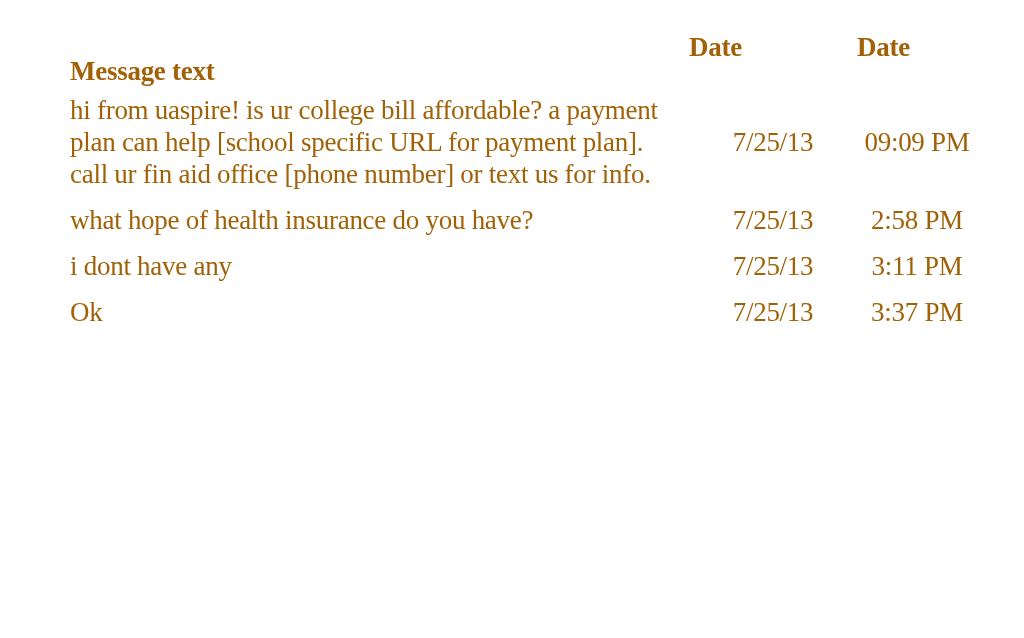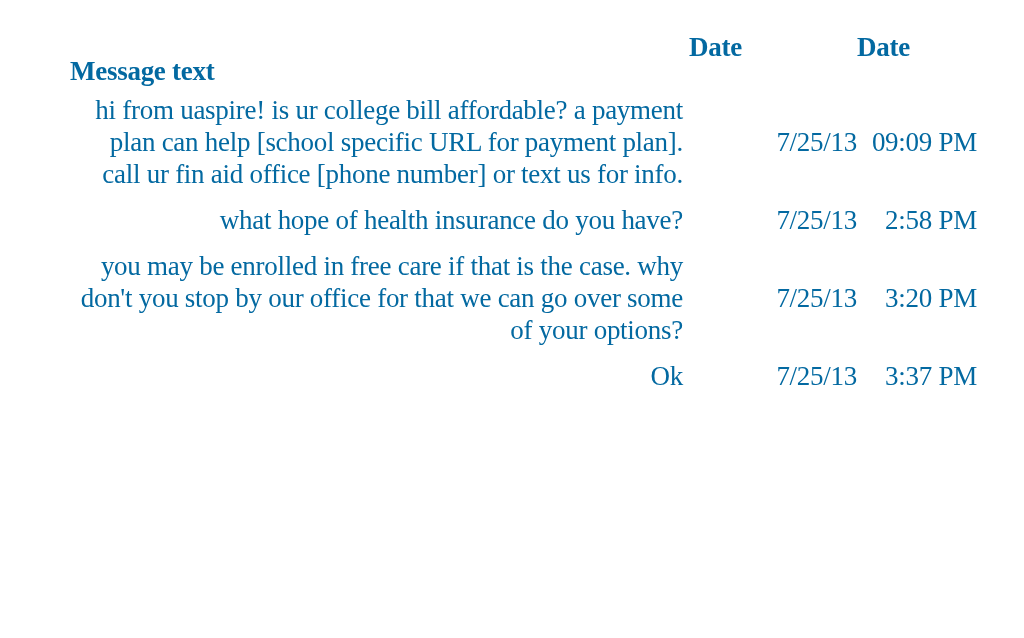--- a/index.html
+++ b/index.html
@@ -11,21 +11,21 @@
     position: relative;
     width: 1024px;
     height: 638px;
     background: #ffffff;
     overflow: hidden;
     padding: 31px 0 0 70px;
   }
   table.msg-table {
     border-collapse: collapse;
     table-layout: fixed;
-    color: #0369a1;
+    color: #a16207;
   }
   col.c-message { width: 619px; }
   col.c-date    { width: 168px; }
   col.c-time    { width: 120px; }
 
   th, td {
     font-size: 27px;
     line-height: 32px;
     font-weight: normal;
     letter-spacing: -0.01em;
@@ -41,25 +41,25 @@
   }
   th.h-date, th.h-time {
     text-align: left;
     vertical-align: top;
   }
   tbody td {
     padding: 7px 0;
     vertical-align: middle;
   }
   td.cell-message {
-    text-align: right;
+    text-align: left;
     padding-right: 6px;
   }
   td.cell-date, td.cell-time {
-    text-align: right;
+    text-align: center;
     white-space: nowrap;
     font-family: Liberation Serif, serif;
   }
 </style>
 </head>
 <body>
 
 <div class="page">
   <table class="msg-table">
     <colgroup>
@@ -79,23 +79,23 @@
         <td class="cell-message">hi from uaspire! is ur college bill affordable? a payment plan can help [school specific URL for payment plan]. call ur fin aid office [phone number] or text us for info.</td>
         <td class="cell-date">7/25/13</td>
         <td class="cell-time">09:09 PM</td>
       </tr>
       <tr>
         <td class="cell-message">what hope of health insurance do you have?</td>
         <td class="cell-date">7/25/13</td>
         <td class="cell-time">2:58 PM</td>
       </tr>
       <tr>
-        <td class="cell-message">you may be enrolled in free care if that is the case. why don't you stop by our office for that we can go over some of your options?</td>
+        <td class="cell-message">i dont have any</td>
         <td class="cell-date">7/25/13</td>
-        <td class="cell-time">3:20 PM</td>
+        <td class="cell-time">3:11 PM</td>
       </tr>
       <tr>
         <td class="cell-message">Ok</td>
         <td class="cell-date">7/25/13</td>
         <td class="cell-time">3:37 PM</td>
       </tr>
     </tbody>
   </table>
 </div>
 

